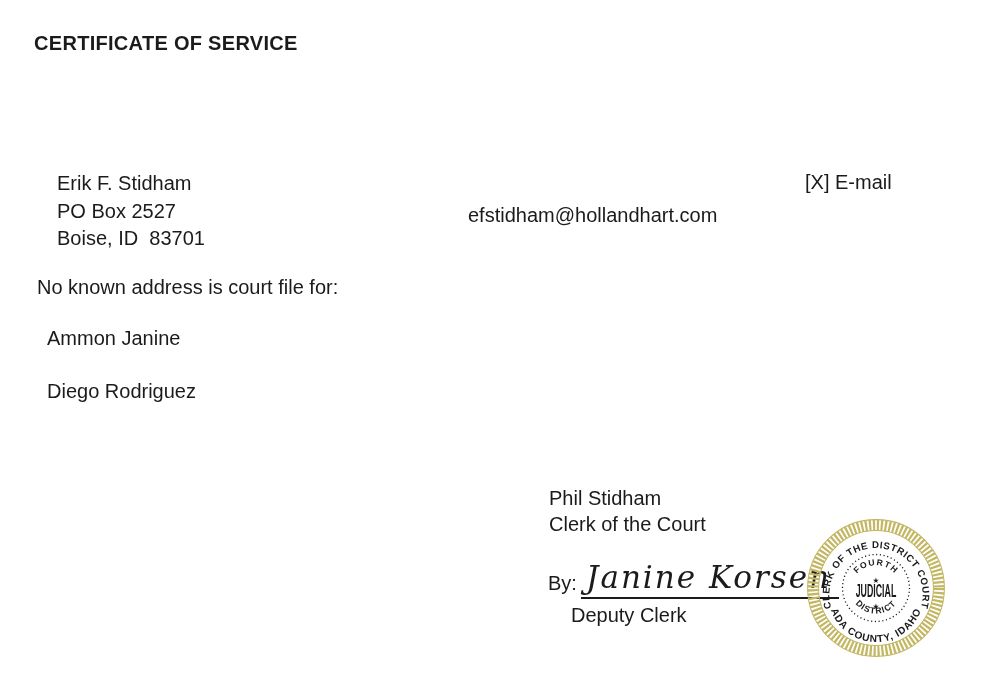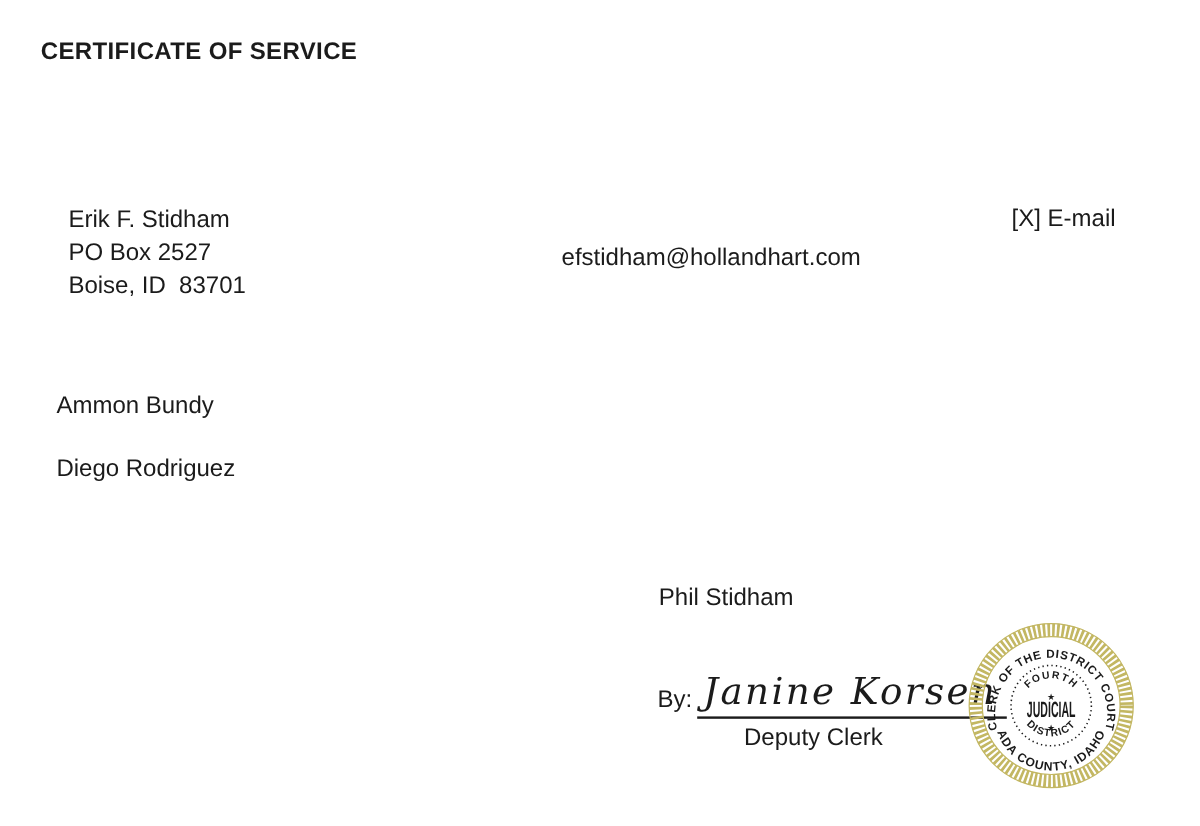--- a/index.html
+++ b/index.html
@@ -17,40 +17,40 @@
     position: absolute;
     top: 32px; left: 0; right: 0;
     padding-left: 34px;
     font-size: 20px;
     font-weight: bold;
     letter-spacing: 0.3px;
   }
   .intro   { top: 119px; left: 37px; }
   .address { top: 170px; left: 57px; white-space: pre; line-height: 27.5px; }
   .email   { top: 171px; left: 468px; margin-top: 33px; }
-  .method  { top: 171px; left: 843px; }
+  .method  { top: 171px; left: 805px; }
   .no-addr { top: 276px; left: 37px; }
   .party-1 { top: 327px; left: 47px; }
   .party-2 { top: 380px; left: 47px; text-align: center; }
   .clerk-name  { top: 487px; left: 549px; }
   .clerk-title { top: 513px; left: 549px; }
   .dated    { top: 563px; left: 48px; }
   .by-label { top: 572px; left: 548px; }
   .signature {
     position: absolute;
     top: 558px; left: 581px;
     font-family: "DejaVu Serif", serif;
     font-style: italic;
     font-size: 31px;
     letter-spacing: 2px;
     line-height: 38px;
     padding: 0 8px 1px 5px;
     border-bottom: 2px solid #1b1b1b;
   }
-  .deputy-title { top: 604px; left: 620px; }
+  .deputy-title { top: 604px; left: 571px; }
   .seal {
     position: absolute;
     top: 518px; left: 806px;
     width: 140px; height: 140px;
   }
   .seal text { fill: #1a1a1a; }
 </style>
 </head>
 <body>
 
@@ -58,24 +58,26 @@
 
   <div class="title">CERTIFICATE OF SERVICE</div>
 
 
   <div class="t address">Erik F. Stidham
 PO Box 2527
 Boise, ID  83701</div>
   <div class="t email">efstidham@hollandhart.com</div>
   <div class="t method">[X] E-mail</div>
 
-  <div class="t party-1">Ammon Bundy</div>
+  <div class="t no-addr">No known address is court file for:</div>
+  <div class="t party-1">Ammon Janine</div>
   <div class="t party-2">Diego Rodriguez</div>
 
   <div class="t clerk-name">Phil Stidham</div>
+  <div class="t clerk-title">Clerk of the Court</div>
 
 
   <div class="t by-label">By:</div>
   <div class="signature">Janine Korsen</div>
   <div class="t deputy-title">Deputy Clerk</div>
 
   <svg class="seal" viewBox="0 0 138 138" xmlns="http://www.w3.org/2000/svg">
 
     <circle cx="69" cy="69" r="62" fill="none" stroke-width="11" stroke-dasharray="2.2 1.7" stroke="#c3b763"></circle>
     <circle cx="69" cy="69" r="67.4" fill="none" stroke-width="1" stroke="#c3b763"></circle>

